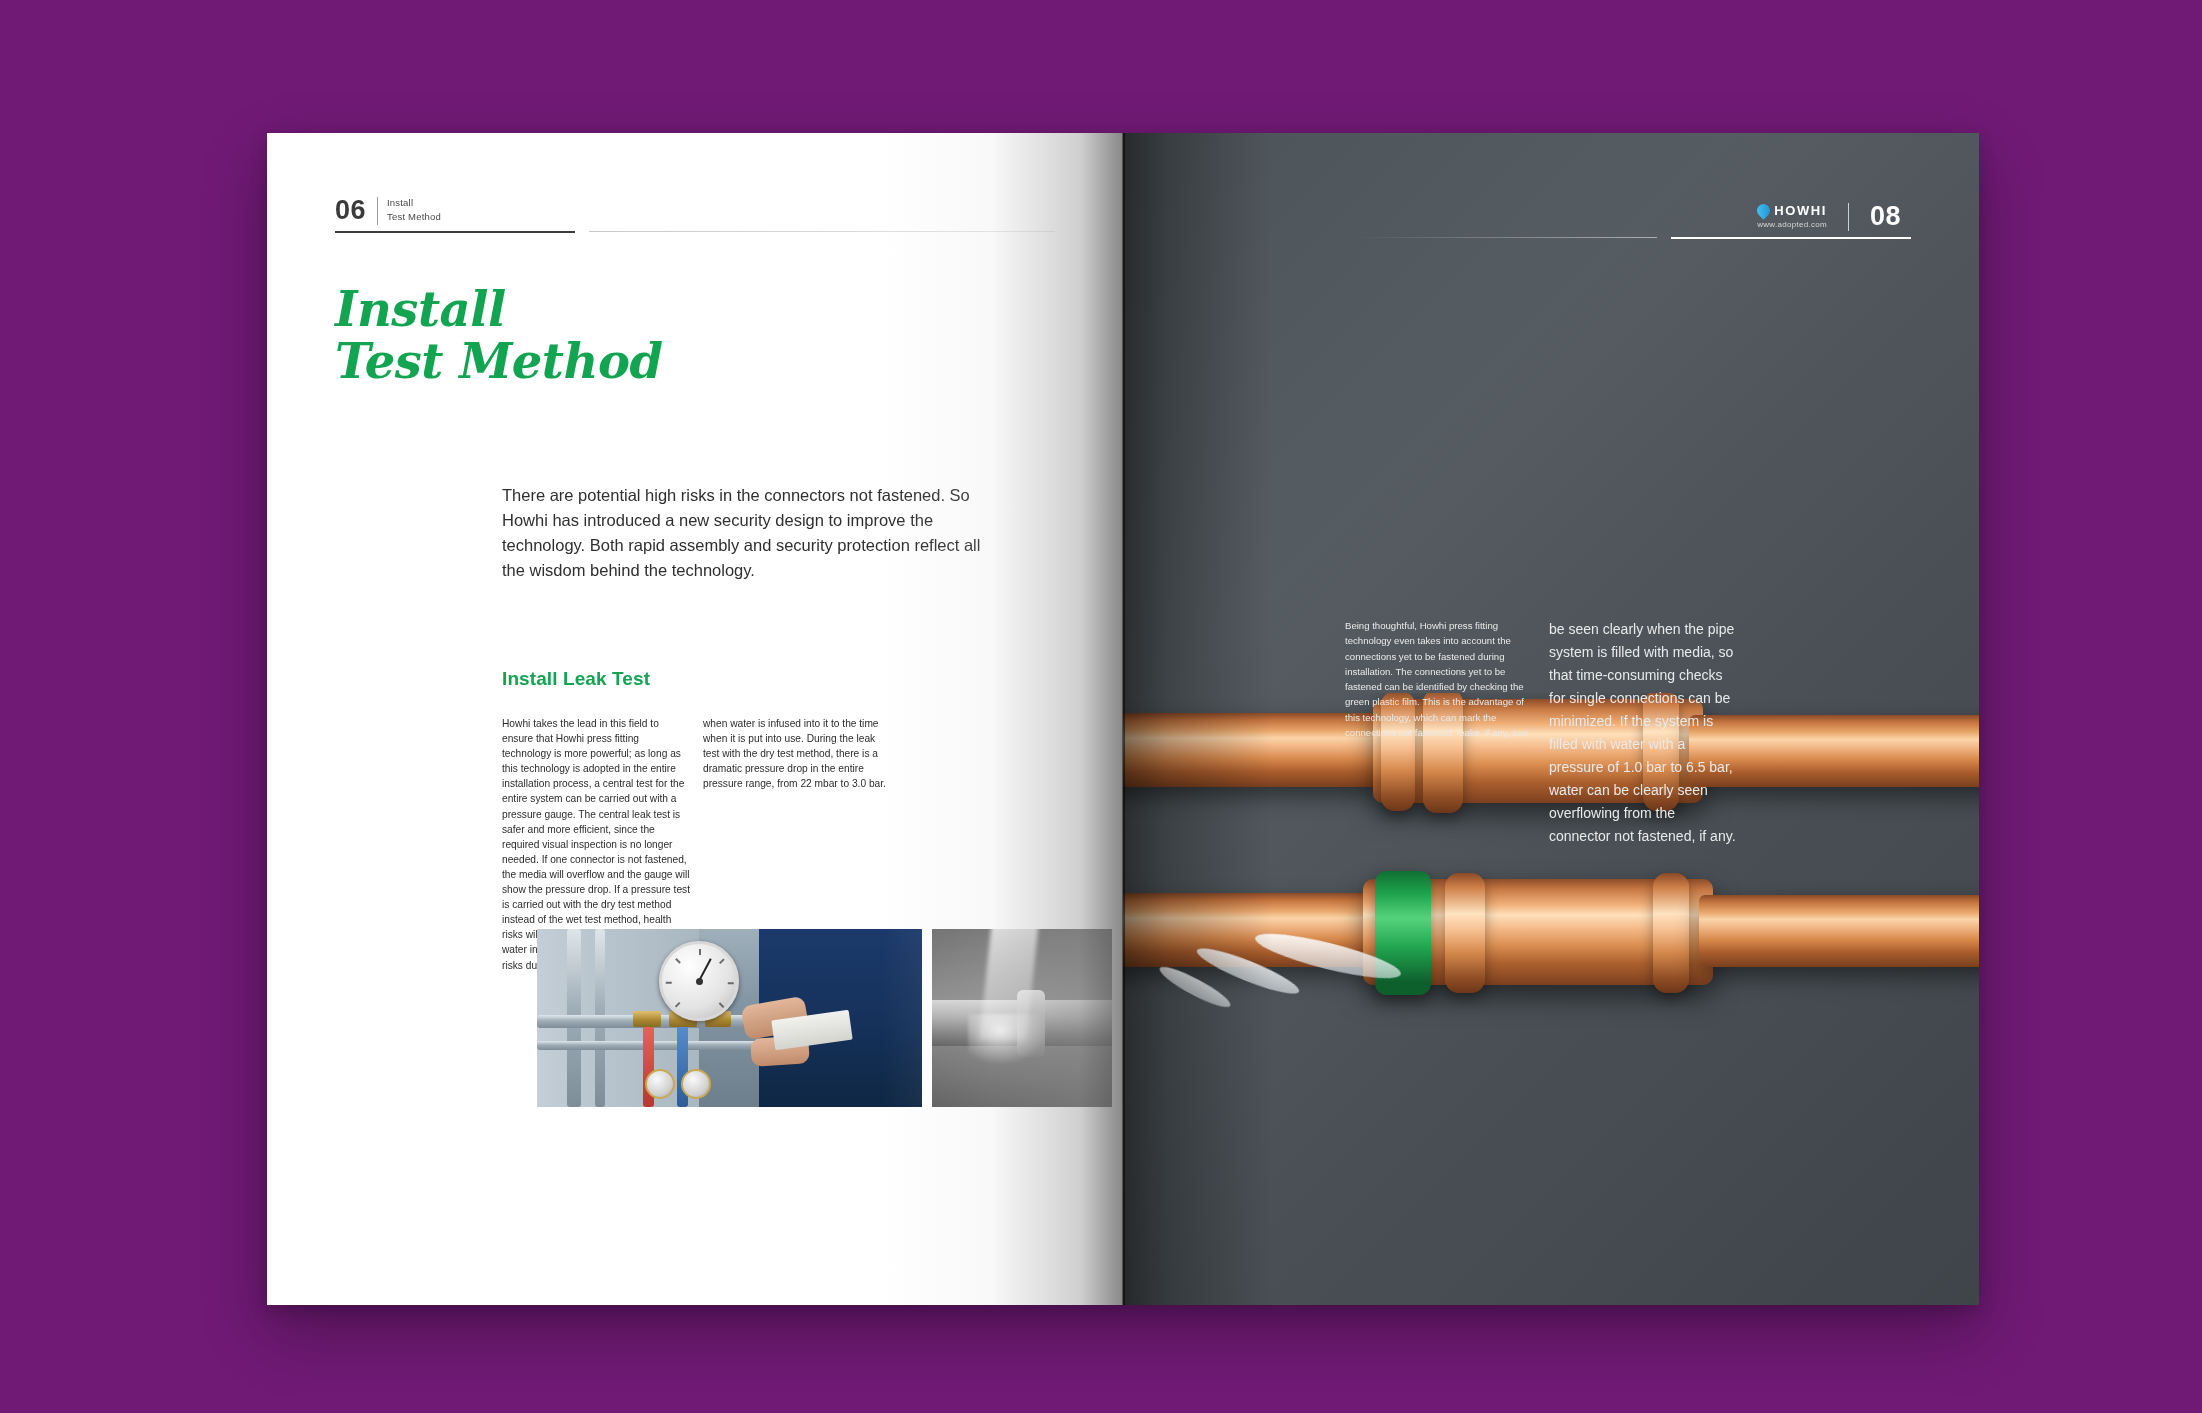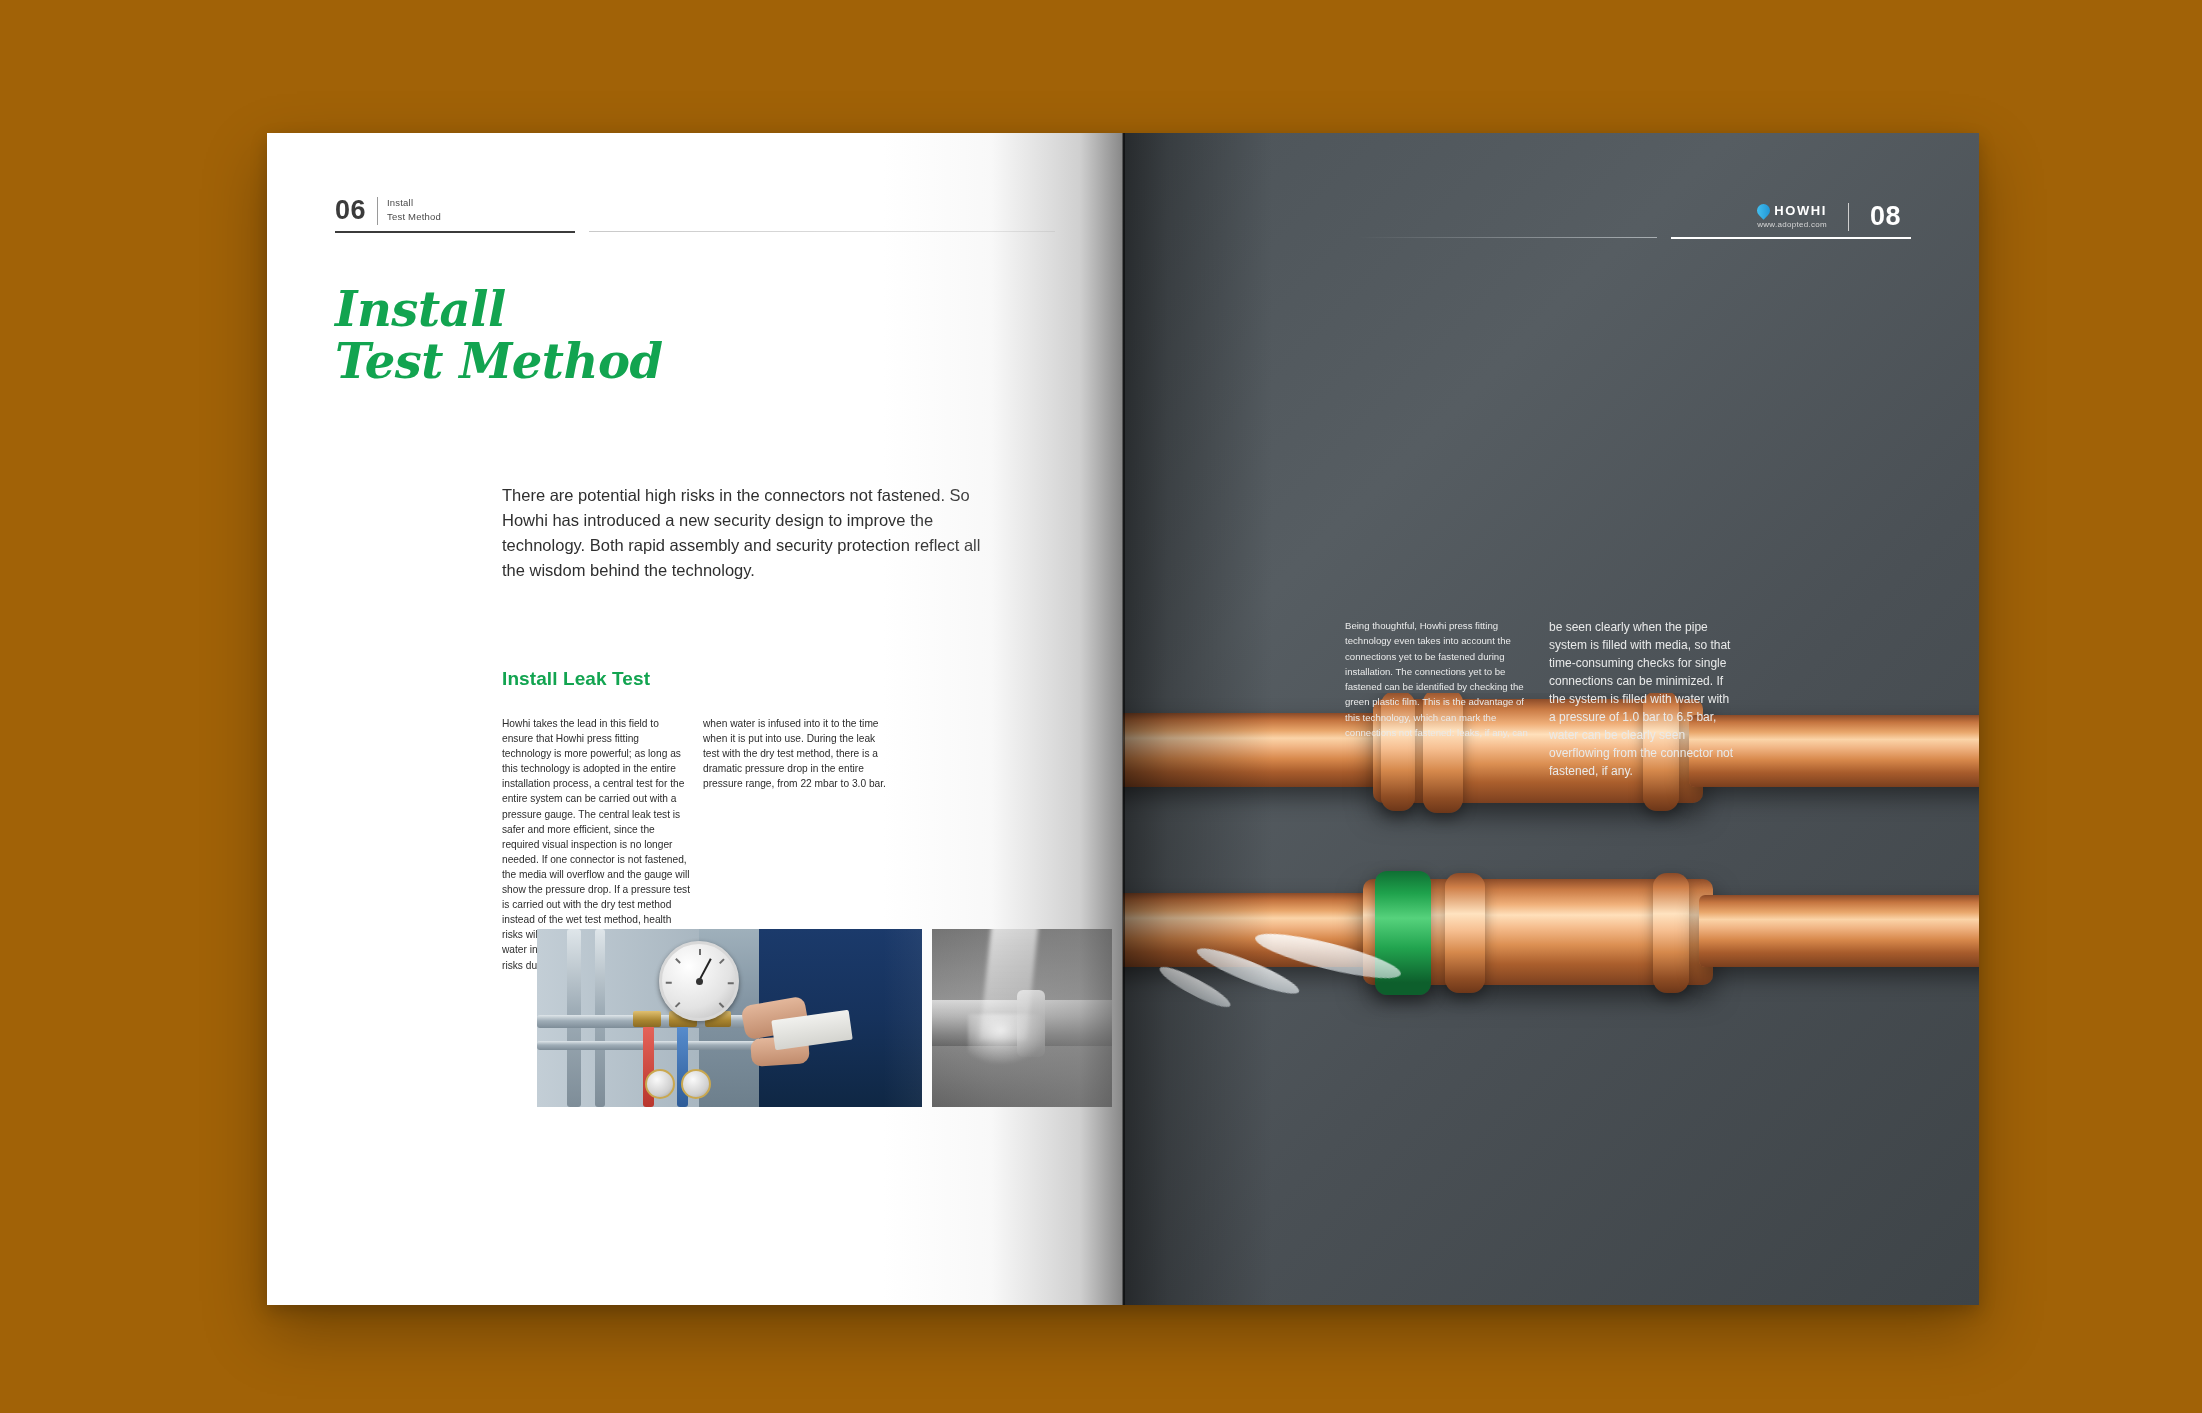--- a/index.html
+++ b/index.html
@@ -9,21 +9,21 @@
     width: 2202px;
     height: 1413px;
     overflow: hidden;
     font-family: "Liberation Sans", sans-serif;
   }
 
   #stage {
     position: relative;
     width: 2202px;
     height: 1413px;
-    background: #a16207;
+    background: #701a75;
   }
 
   
   .spread {
     position: absolute;
     left: 267px;
     top: 133px;
     width: 1712px;
     height: 1172px;
     display: flex;
@@ -352,21 +352,21 @@
     white-space: nowrap;
   }
   .r-title .underline {
     margin-top: 6px;
     width: 286px;
     height: 3px;
     background: #17b35a;
   }
 
   .rc-a { position: absolute; left: 222px; top: 485px; width: 190px; font-size: 9.6px; line-height: 15.3px; color: #e9eaea; z-index: 5;}
-  .rc-b { position: absolute; left: 426px; top: 485px; width: 190px; font-size: 12px; line-height: 18px; color: #e9eaea; z-index: 5;}
+  .rc-b { position: absolute; left: 426px; top: 485px; width: 190px; font-size: 14px; line-height: 23px; color: #e9eaea; z-index: 5;}
 
   
   .copper-area {
     position: absolute;
     left: 0; top: 560px;
     width: 856px; height: 612px;
     overflow: hidden;
   }
   .pipe {
     position: absolute;

